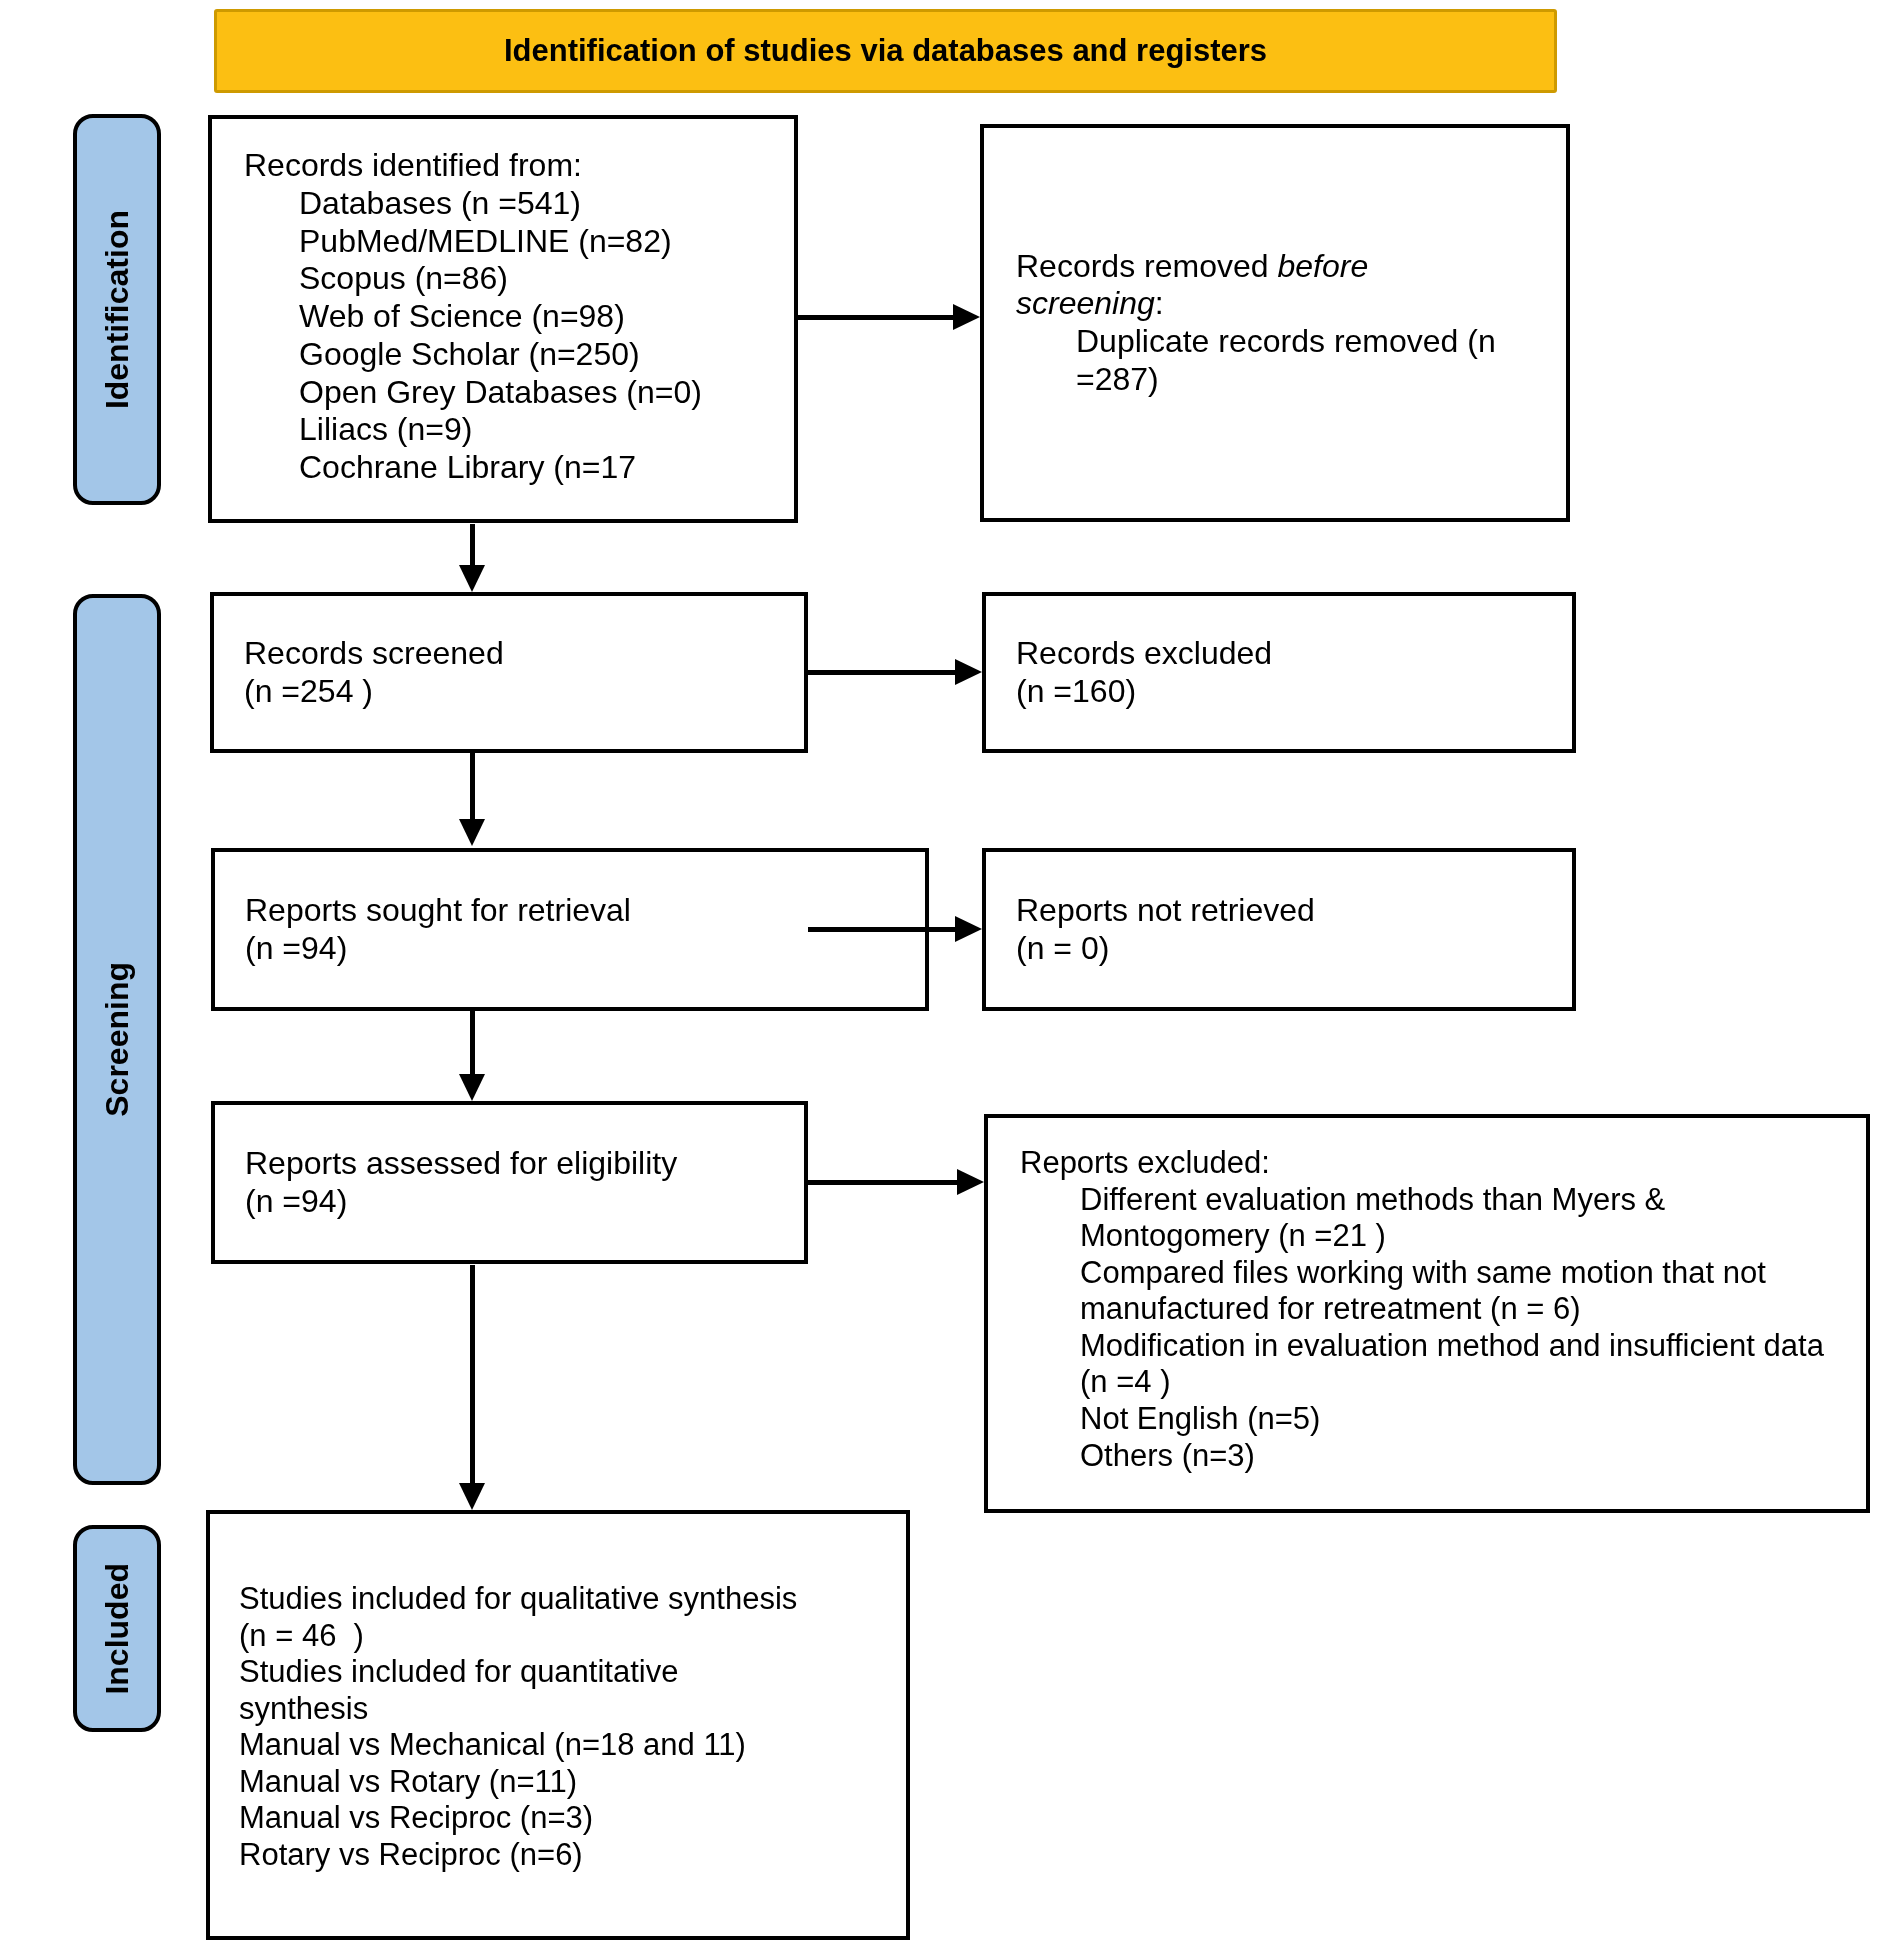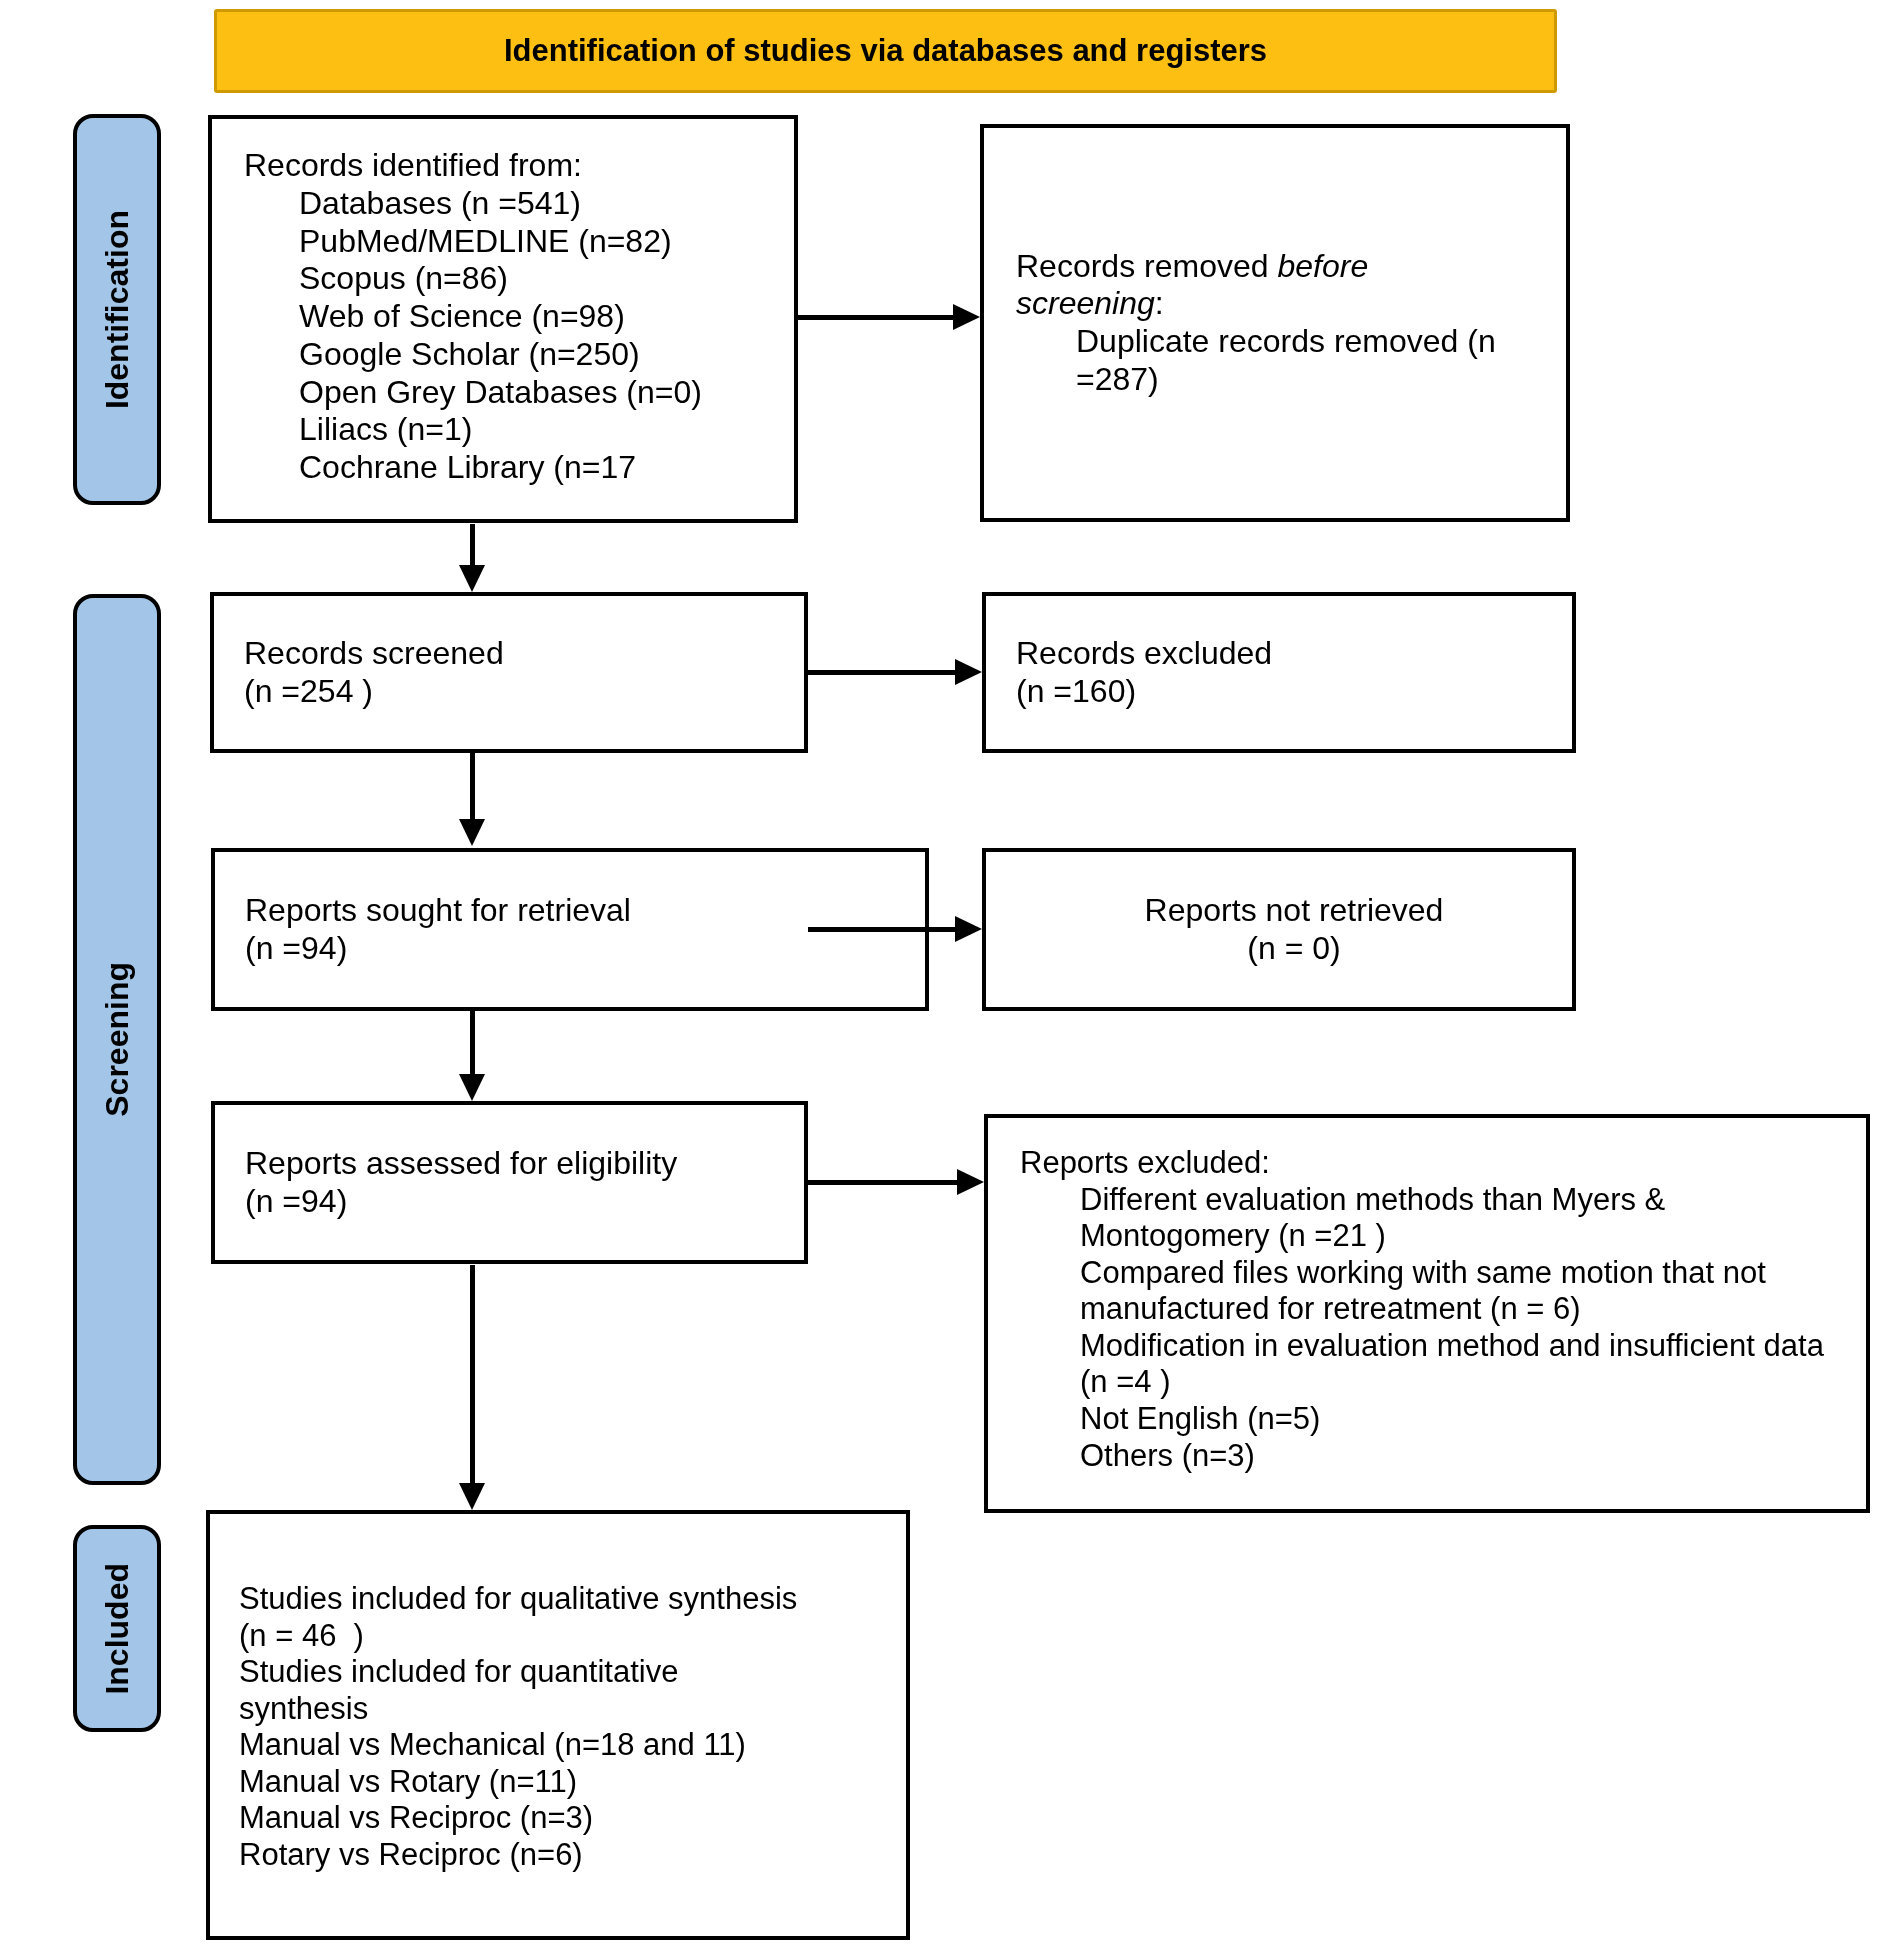--- a/index.html
+++ b/index.html
@@ -37,21 +37,21 @@
   .line { white-space: pre; }
   .indent1 { margin-left: 55px; white-space: pre; }
   .indent2 { margin-left: 60px; }
   .b1 { left: 208px; top: 115px; width: 590px; height: 408px; padding: 28px 10.7px 0 32px; }
   .b2 { left: 210px; top: 592px; width: 598px; height: 161px; padding-left: 30px; }
   .b3 { left: 211px; top: 848px; width: 718px; height: 163px; padding-left: 30px; }
   .b4 { left: 211px; top: 1101px; width: 597px; height: 163px; padding-left: 30px; }
   .b5 { left: 206px; top: 1510px; width: 704px; height: 430px; padding: 67px 21px 0 29px; font-size: 31px; }
   .r1 { left: 980px; top: 124px; width: 590px; height: 398px; padding: 0 51px 0 32px; }
   .r2 { left: 982px; top: 592px; width: 594px; height: 161px; padding-left: 30px; }
-  .r3 { left: 982px; top: 848px; width: 594px; height: 163px; padding-left: 30px; align-items: center; }
+  .r3 { left: 982px; top: 848px; width: 594px; height: 163px; padding-left: 30px; }
   .r4 { left: 984px; top: 1114px; width: 886px; height: 399px; padding: 27px 40px 0 32px; font-size: 31px; }
   .vline, .hline { position: absolute; background: var(--line-color); }
   .vhead {
     position: absolute; width: 0; height: 0;
     border-left: 13.3px solid transparent; border-right: 13.3px solid transparent;
     border-top: 27px solid var(--line-color);
   }
   .hhead {
     position: absolute; width: 0; height: 0;
     border-top: 13.3px solid transparent; border-bottom: 13.3px solid transparent;
@@ -77,21 +77,21 @@
 </div>
 
 <div class="box b1">
   <div class="line">Records identified from:</div>
   <div class="indent1">Databases (n =541)</div>
   <div class="indent1">PubMed/MEDLINE (n=82)</div>
   <div class="indent1">Scopus (n=86)</div>
   <div class="indent1">Web of Science (n=98)</div>
   <div class="indent1">Google Scholar (n=250)</div>
   <div class="indent1">Open Grey Databases (n=0)</div>
-  <div class="indent1">Liliacs (n=1)</div>
+  <div class="indent1">Liliacs (n=9)</div>
   <div class="indent1">Cochrane Library (n=17</div>
 </div>
 
 <div class="box r1 center">
   <div><span>Records removed </span><span class="it">before screening</span><span>:</span></div>
   <div class="indent2">Duplicate records removed (n =287)</div>
 </div>
 
 <div class="box b2 center">
   <div class="line">Records screened</div>

